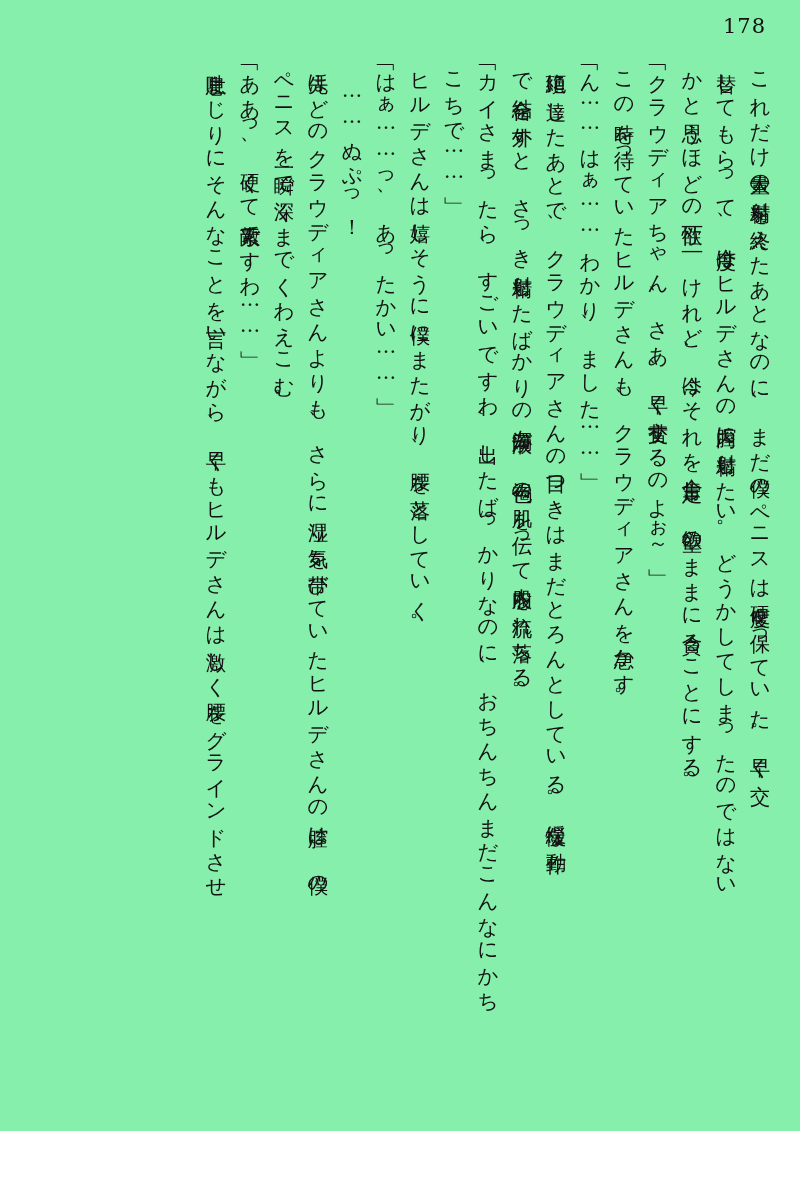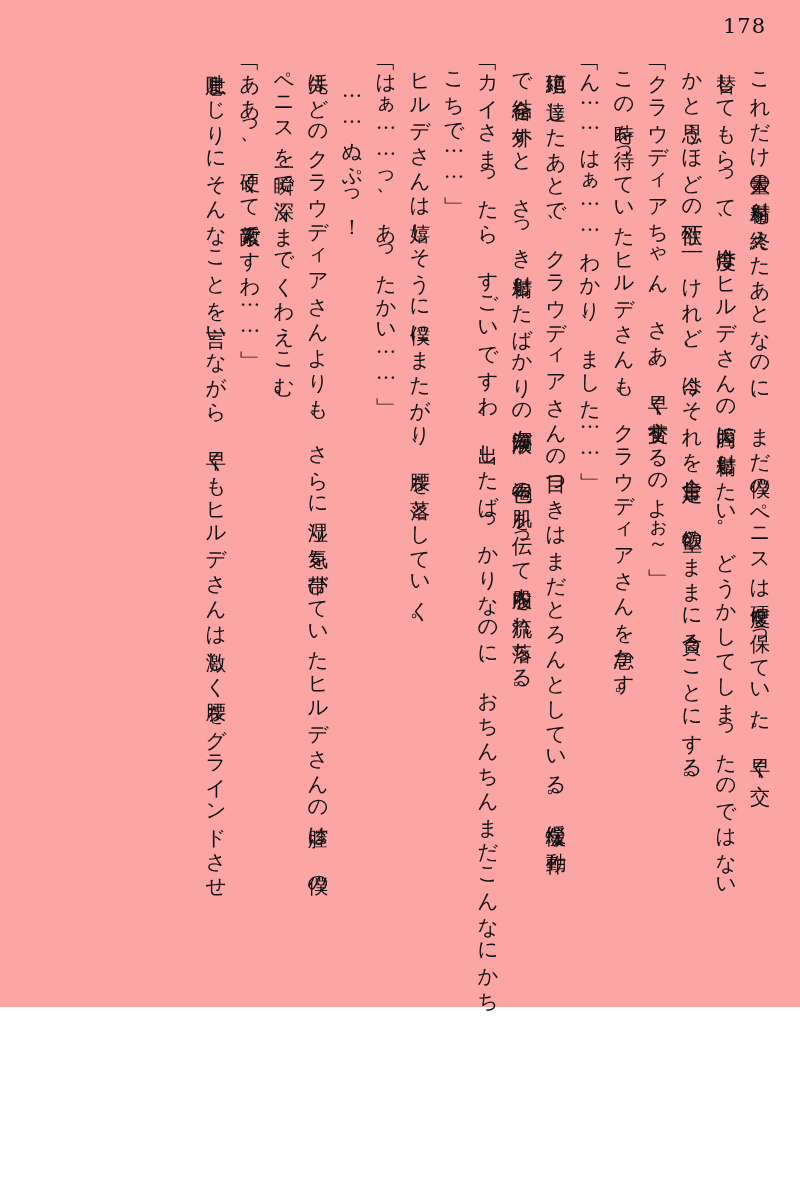--- a/index.html
+++ b/index.html
@@ -10,22 +10,22 @@
   body {
     width: 800px;
     height: 1200px;
     overflow: hidden;
     font-family: "DejaVu Serif", "Liberation Serif", serif;
     color: #0d0d0d;
   }
   #page {
     position: relative;
     width: 800px;
-    height: 1007px;
-    background: #fca5a5;
+    height: 1131px;
+    background: #86efac;
     box-sizing: border-box;
     padding-left: 16px;
   }
   #page-number {
     position: absolute;
     top: 14px;
     right: 34px;
     font-size: 21px;
     letter-spacing: 1px;
     font-family: "DejaVu Serif", "Liberation Serif", serif;

